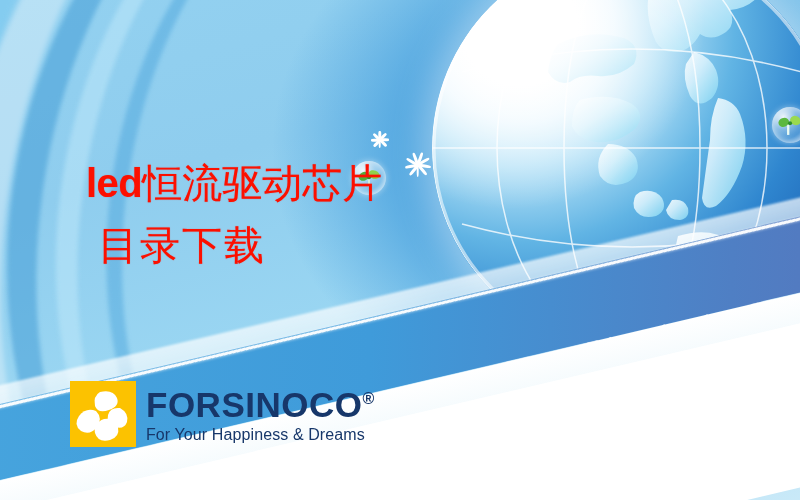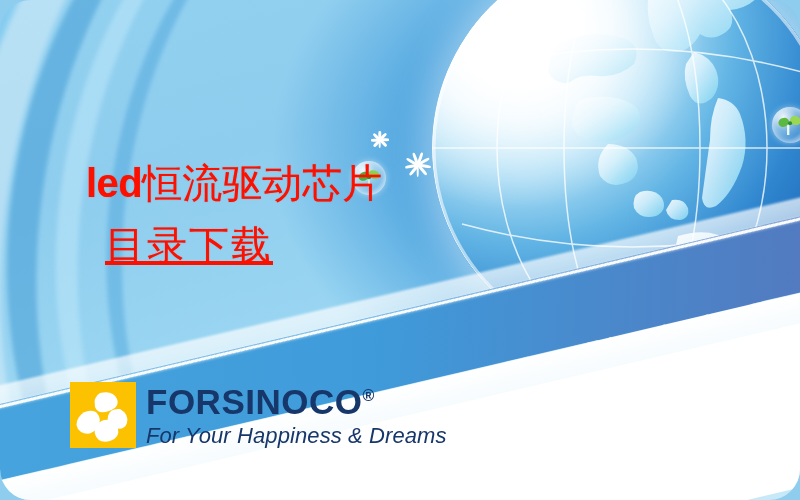--- a/index.html
+++ b/index.html
@@ -7,21 +7,20 @@
   html,body{
     width:800px; height:500px; overflow:hidden;
     font-family:"Liberation Sans", sans-serif;
     background:#8ecdee;
   }
   #banner{
     position:relative; width:800px; height:500px; overflow:hidden;
     background:
       radial-gradient(ellipse 500px 420px at 74% 30%, #2f8ed6 0%, #3f9bdc 28%, rgba(96,181,228,0) 64%),
       linear-gradient(165deg, #93d1f0 0%, #8fcdee 30%, #9ad6f2 58%, #b4e2f7 82%, #c9e9f8 100%);
-    border-radius: 31px;
   }
   .layer{ position:absolute; inset:0; pointer-events:none; }
 
   
   .arc{
     position:absolute; border-radius:50%;
     border-style:solid; border-color:transparent;
   }
   .arc1{
     width:900px; height:1120px; left:-190px; top:-330px;
@@ -127,36 +126,36 @@
   }
 
   
   #headline{
     position:absolute; left:86px; top:163px; width:400px;
     color:#fc1000; line-height:1.0;
     text-shadow:0 0 1px rgba(252,16,0,.5);
   }
   .hl-line1{ font-size:40px; font-family:"Liberation Serif", serif; white-space:nowrap; }
   .hl-line1 .lat{ font-family:"Liberation Sans", sans-serif; font-weight:700; letter-spacing:-.5px; }
-  .hl-line2{ font-size:40px; font-family:"Liberation Serif", serif; margin-top:22px; margin-left:19px; letter-spacing:2px;text-decoration:underline; }
+  .hl-line2{ font-size:40px; font-family:"Liberation Serif", serif; margin-top:22px; margin-left:12px; letter-spacing:2px; }
 
   
   #logo{ position:absolute; left:70px; top:381px; display:flex; align-items:center; }
   .logo-mark{
     width:66px; height:66px; background:#fcc200; flex:0 0 auto; position:relative;
   }
   .logo-text{ margin-left:10px; padding-top:3px; }
   .brand{
     font-size:35px; font-weight:700; color:#17376a; letter-spacing:.5px;
     font-family:"Liberation Sans", sans-serif; line-height:1; white-space:nowrap;
   }
   .brand .reg{ font-size:16px; vertical-align:super; letter-spacing:0; }
   .tagline{
-    font-size:22px; color:#17376a; margin-top:4px; letter-spacing:.1px;
-    font-family:"Liberation Sans", sans-serif; white-space:nowrap;font-style:italic;
+    font-size:16px; color:#17376a; margin-top:4px; letter-spacing:.1px;
+    font-family:"Liberation Sans", sans-serif; white-space:nowrap;
   }
 </style>
 </head>
 <body>
 
 <div id="banner">
 
   <div class="layer">
     <div class="arc arcTop"></div>
     <div class="arc arc1"></div>

